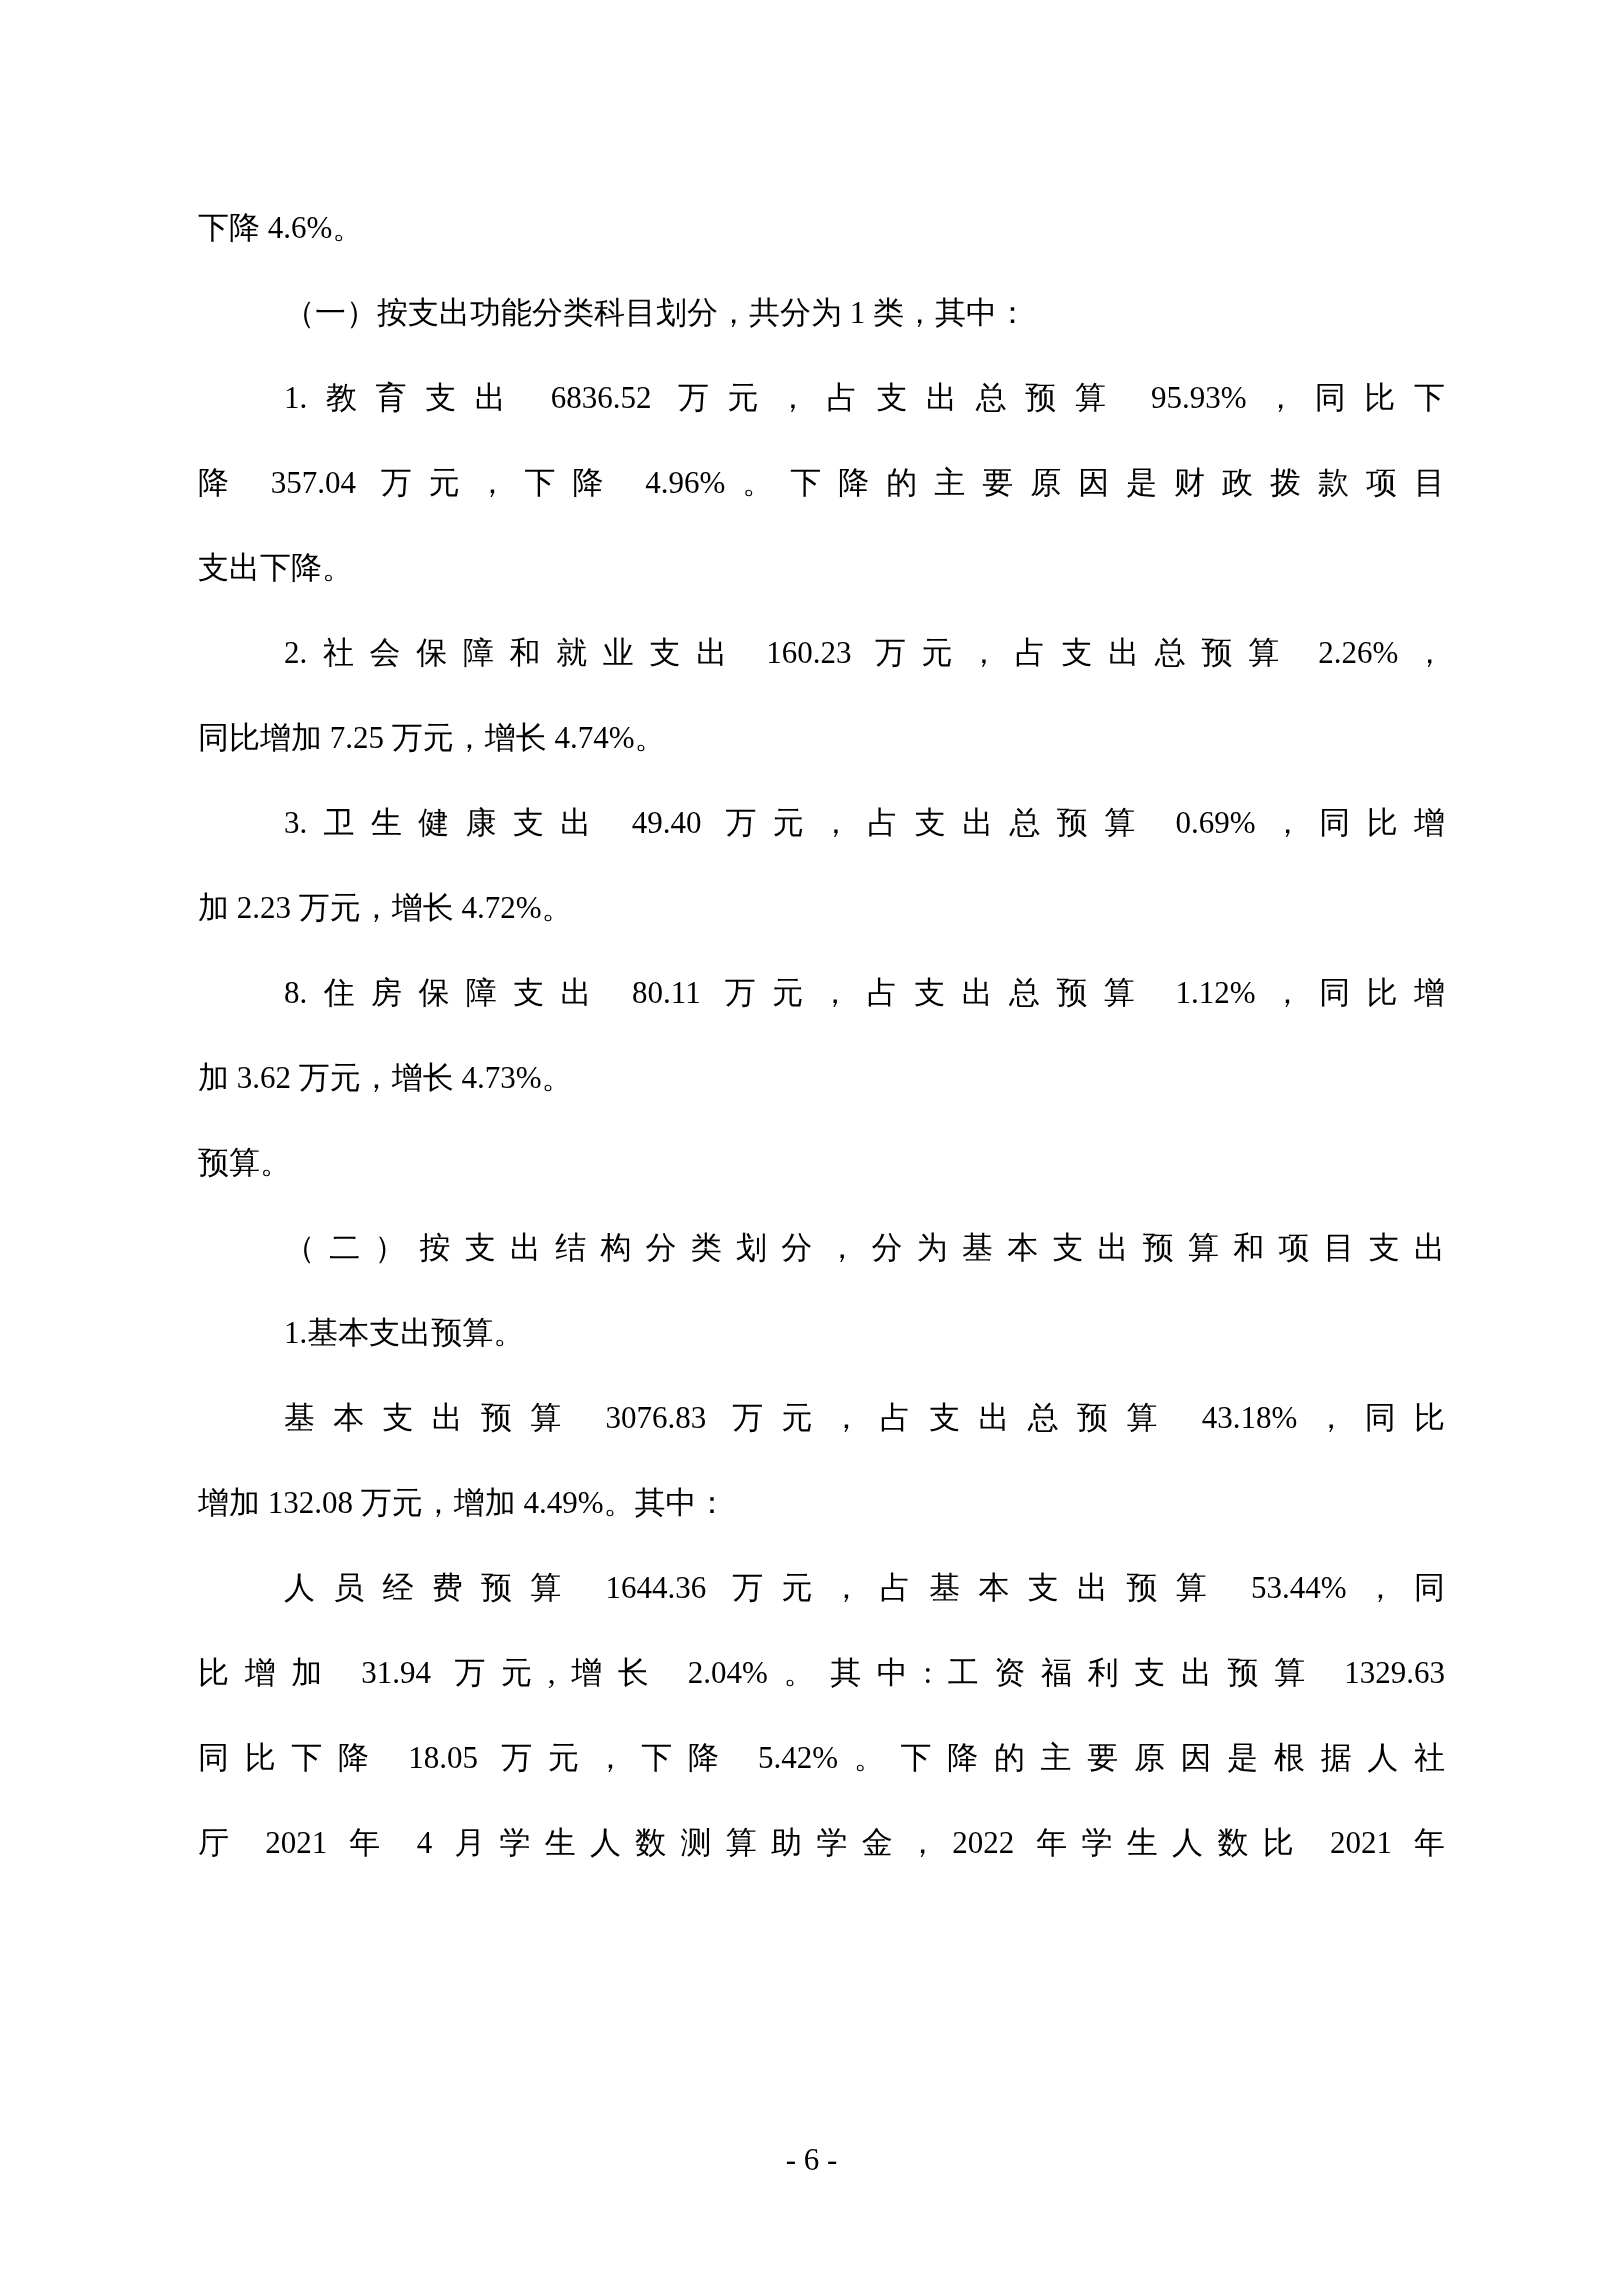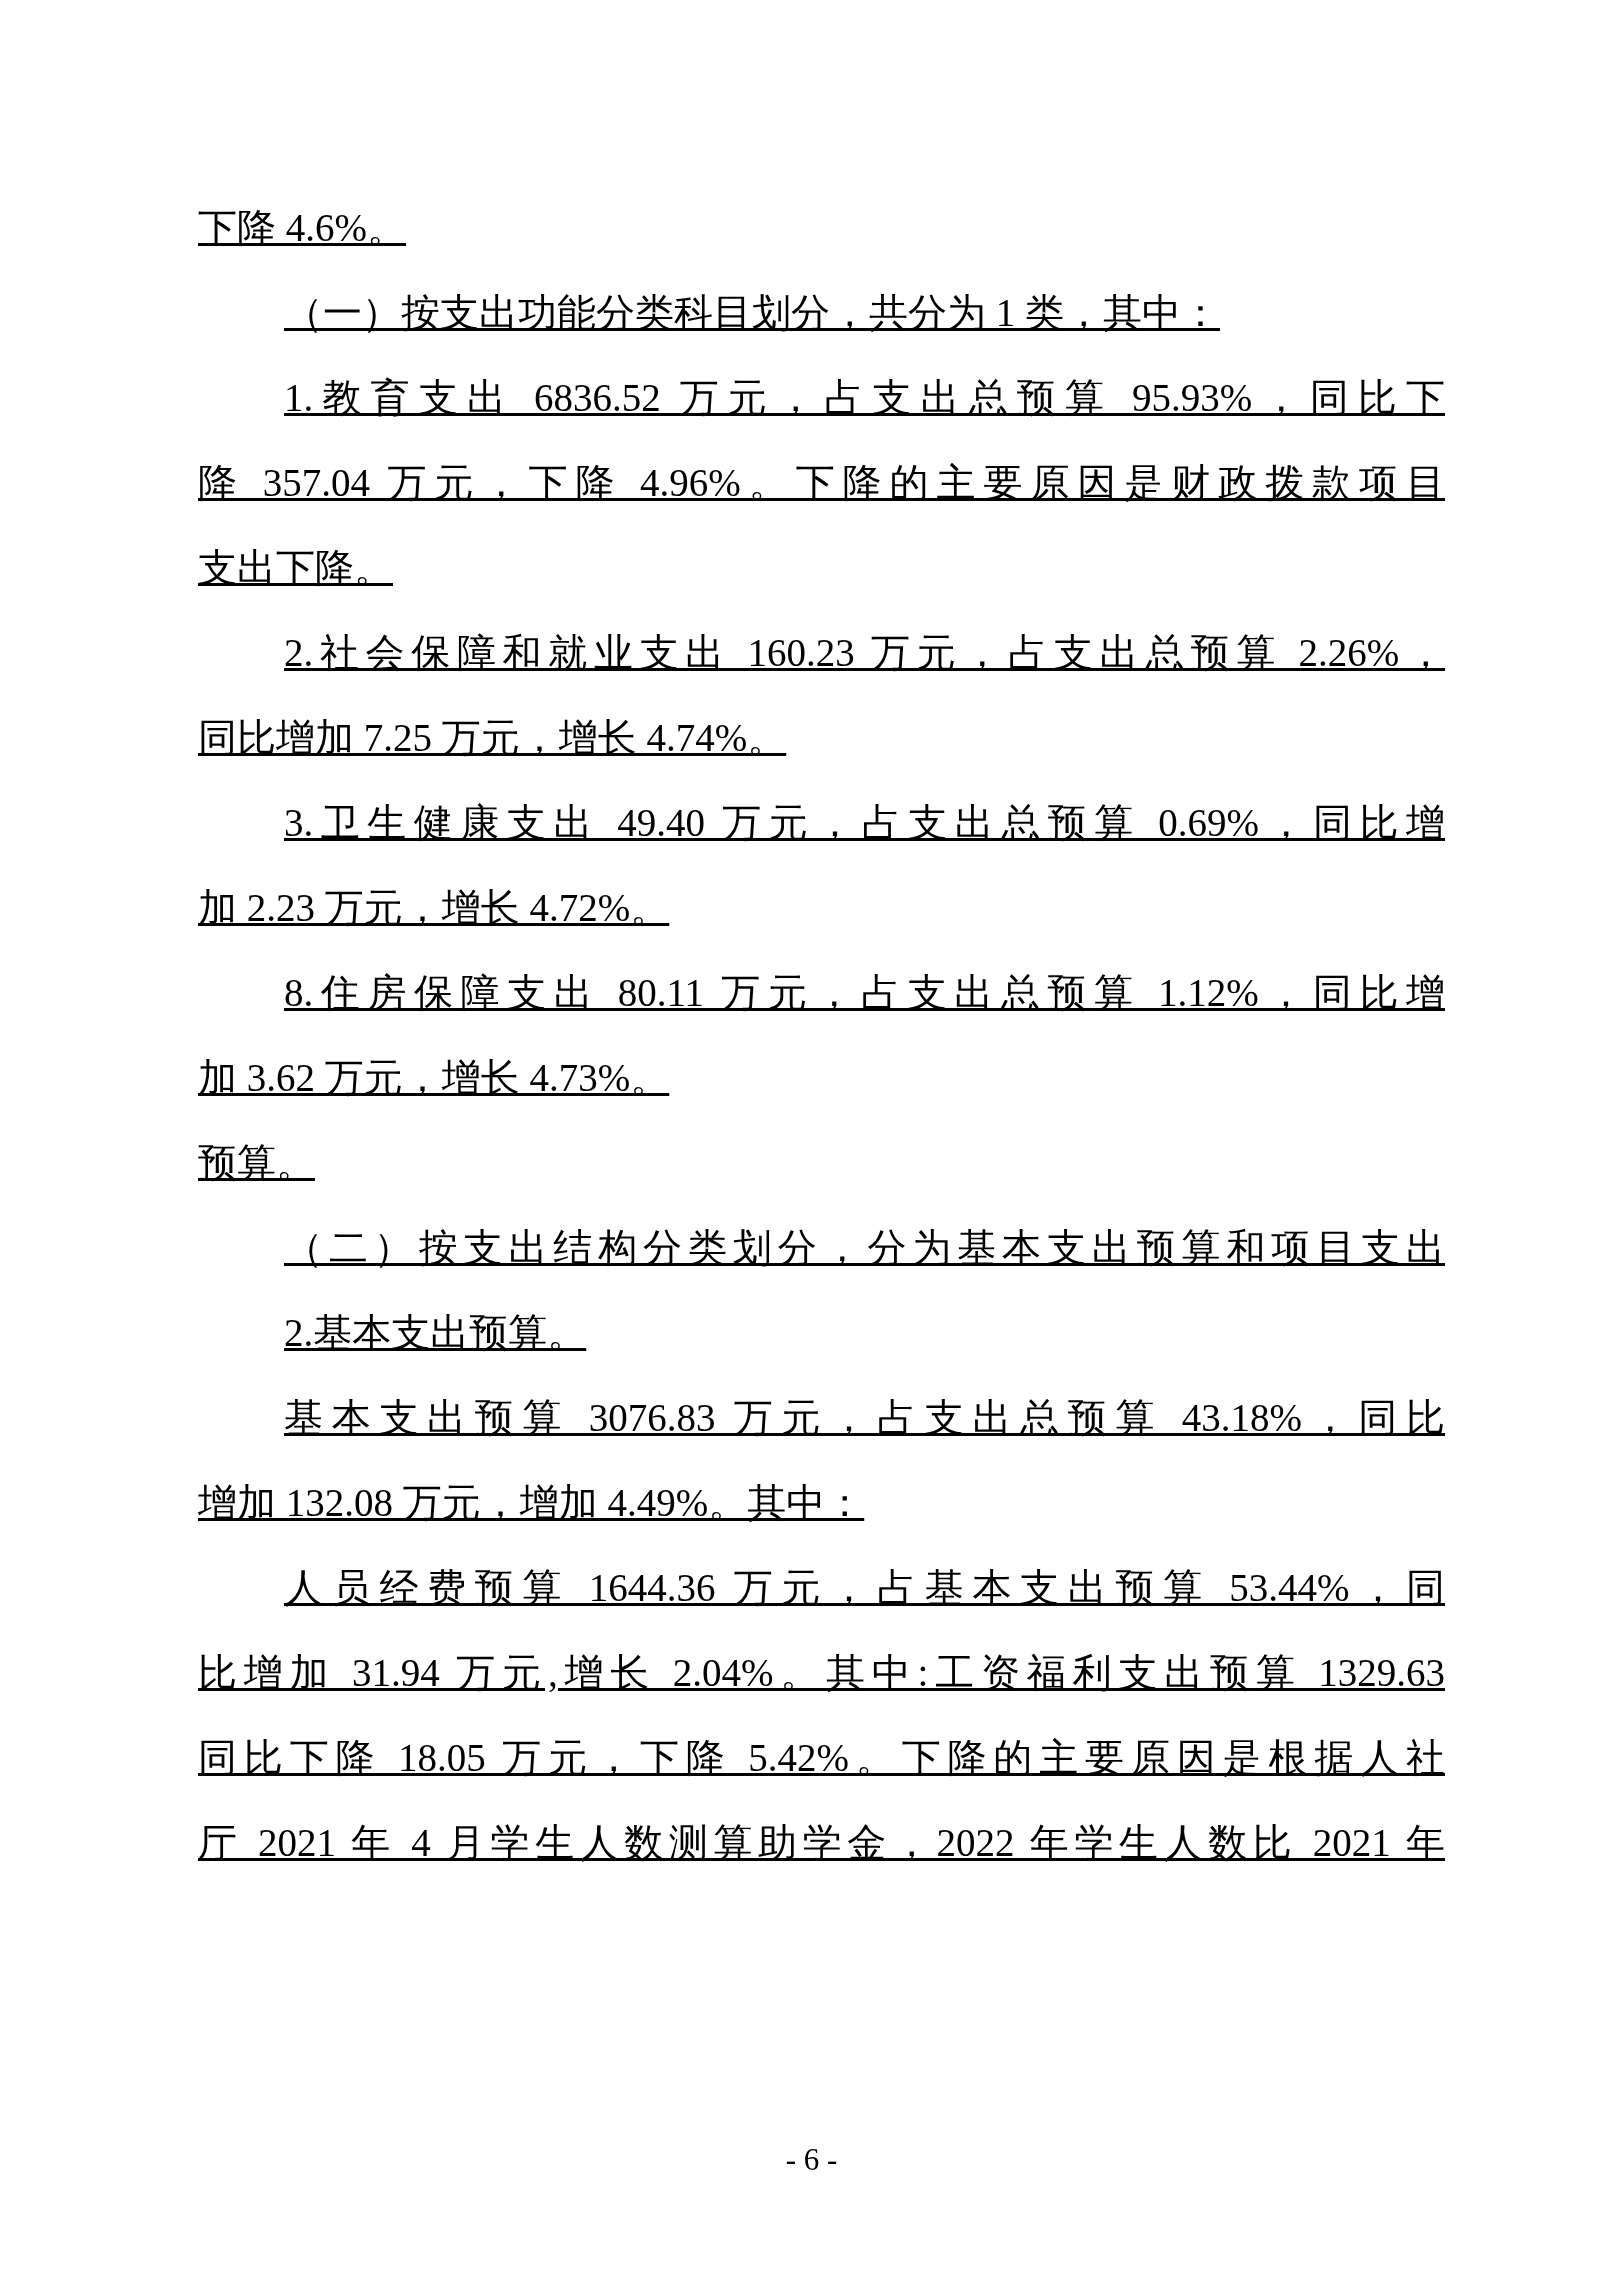--- a/index.html
+++ b/index.html
@@ -17,24 +17,23 @@
   }
   .text-block {
     position: absolute;
     left: 198px;
     top: 185px;
     width: 1247px;
   }
   .line {
     height: 85px;
     line-height: 85px;
-    font-size: 39px;
+    font-size: 31px;
     letter-spacing: 0;
     white-space: nowrap;
-    text-decoration: underline;
   }
   .line.justify {
     white-space: normal;
     text-align: justify;
     text-align-last: justify;
   }
   .line.indent {
     text-indent: 86px;
   }
   .page-number {
@@ -57,21 +56,21 @@
     <div class="line justify">降 357.04 万元，下降 4.96%。下降的主要原因是财政拨款项目</div>
     <div class="line">支出下降。</div>
     <div class="line indent justify">2.社会保障和就业支出 160.23 万元，占支出总预算 2.26%，</div>
     <div class="line">同比增加 7.25 万元，增长 4.74%。</div>
     <div class="line indent justify">3.卫生健康支出 49.40 万元，占支出总预算 0.69%，同比增</div>
     <div class="line">加 2.23 万元，增长 4.72%。</div>
     <div class="line indent justify">8.住房保障支出 80.11 万元，占支出总预算 1.12%，同比增</div>
     <div class="line">加 3.62 万元，增长 4.73%。</div>
     <div class="line">预算。</div>
     <div class="line indent justify">（二）按支出结构分类划分，分为基本支出预算和项目支出</div>
-    <div class="line indent">2.基本支出预算。</div>
+    <div class="line indent">1.基本支出预算。</div>
     <div class="line indent justify">基本支出预算 3076.83 万元，占支出总预算 43.18%，同比</div>
     <div class="line">增加 132.08 万元，增加 4.49%。其中：</div>
     <div class="line indent justify">人员经费预算 1644.36 万元，占基本支出预算 53.44%，同</div>
     <div class="line justify">比增加 31.94 万元,增长 2.04%。其中:工资福利支出预算 1329.63</div>
     <div class="line justify">同比下降 18.05 万元，下降 5.42%。下降的主要原因是根据人社</div>
     <div class="line justify">厅 2021 年 4 月学生人数测算助学金，2022 年学生人数比 2021 年</div>
   </div>
 
 <div class="page-number">- 6 -</div>
 

